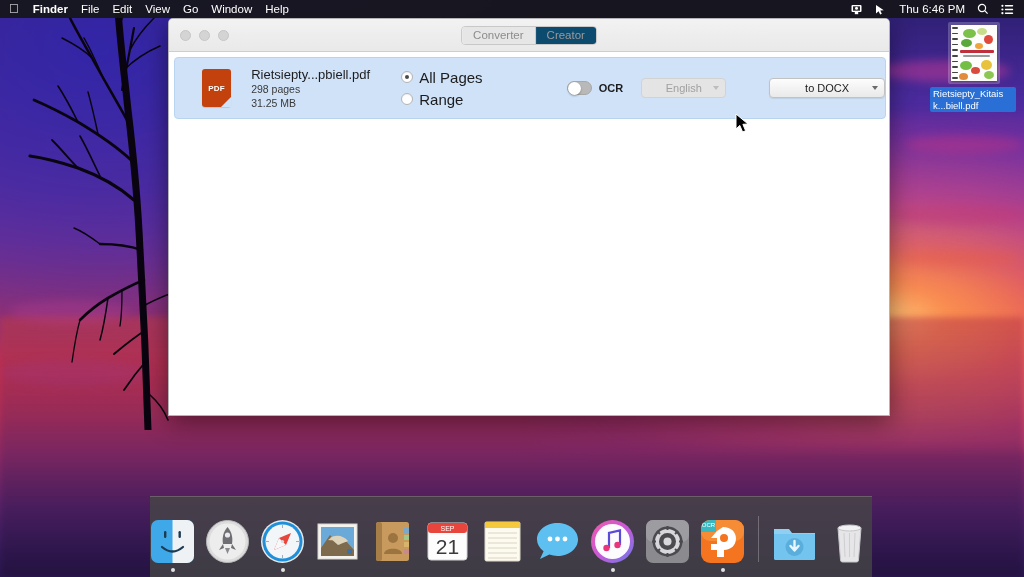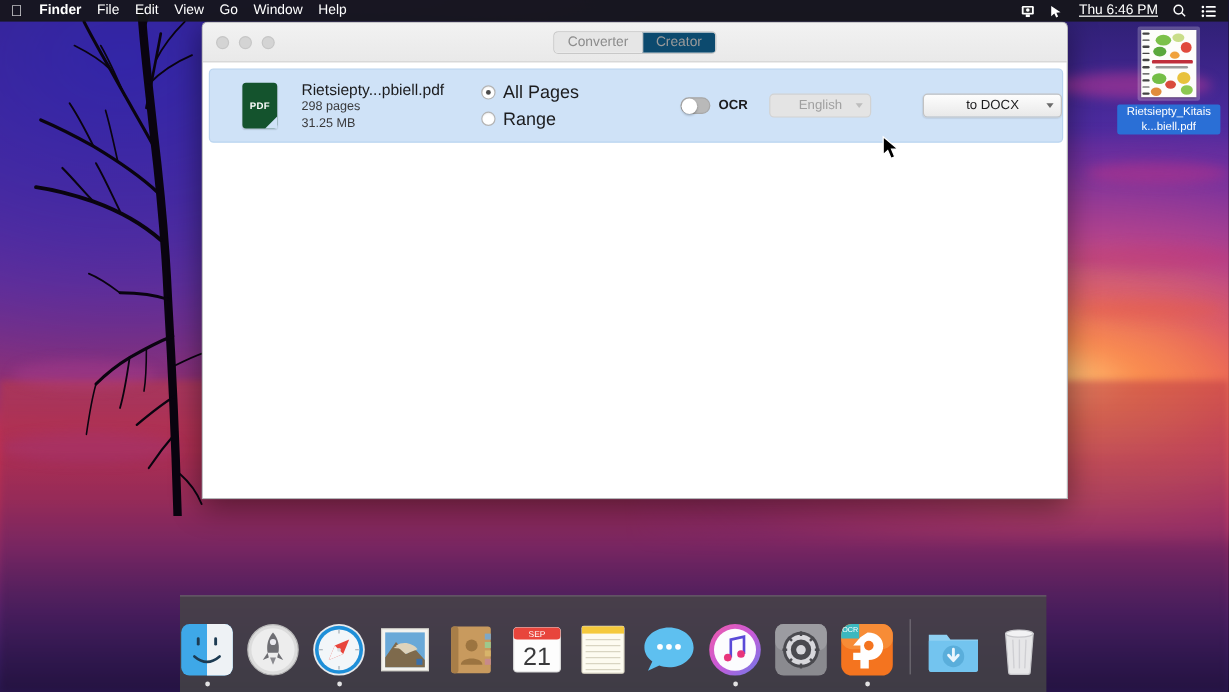--- a/index.html
+++ b/index.html
@@ -86,21 +86,21 @@
   
   #menubar {
     position:absolute; left:0; top:0; width:1024px; height:18px;
     background:rgba(22,22,26,0.93);
     display:flex; align-items:center;
     color:#fff; font-size:11px;
     padding:0 7px 0 9px;
     z-index:40;
   }
   .mb-left { display:flex; align-items:center; gap:13px; }
-  .mb-right { margin-left:auto; display:flex; align-items:center; gap:12px; padding-right:3px;text-decoration:underline; }
+  .mb-right { margin-left:auto; display:flex; align-items:center; gap:12px; padding-right:3px; }
   .mb-item { color:#fff; font-size:11.5px; line-height:18px; white-space:nowrap; }
   .mb-item.bold { font-weight:bold; }
   .apple-logo { font-size:13px; line-height:18px; margin-right:1px; }
   .mb-icon { display:inline-flex; align-items:center; }
 
   
   #appwin {
     position:absolute; left:168px; top:18px; width:722px; height:398px;
     background:#ffffff;
     border:1px solid rgba(120,120,125,0.55);
@@ -134,21 +134,21 @@
   
   #filerow {
     position:absolute; left:5px; top:38px; width:712px; height:62px;
     background:#cfe2f7;
     border:1px solid #b9d4ef;
     border-radius:4px;
     display:flex; align-items:center;
   }
   .pdf-icon {
     position:relative; width:31px; height:38px; margin-left:27px;
-    background:#14532d; border-radius:3px;
+    background:#c2410c; border-radius:3px;
     box-shadow:0 1px 1px rgba(0,0,0,0.12);
   }
   .pdf-icon:after {
     content:""; position:absolute; right:0; bottom:0;
     border-width:0 0 10px 10px; border-style:solid;
     border-color:transparent transparent #cfe2f7 transparent;
   }
   .pdf-icon span {
     position:absolute; left:0; right:0; top:15px;
     text-align:center; color:#fff; font-size:8px;
@@ -211,21 +211,21 @@
   }
   #fmt-popup .cap { color:#1c1c1e; }
   #fmt-popup .chev {
     border-left:3px solid transparent; border-right:3px solid transparent;
     border-top:4px solid #6a6a6a;
   }
 
   
   #deskfile {
     position:absolute; left:930px; top:18px; width:88px;
-    z-index:30; text-align:center;
+    z-index:30; text-align:left;
   }
   .thumb-wrap {
     width:52px; height:62px; margin:4px auto 3px auto;
     position:relative;
     background:rgba(255,255,255,0.22);
     border-radius:2px;
     padding:3px;
   }
   .thumb {
     width:100%; height:100%;

